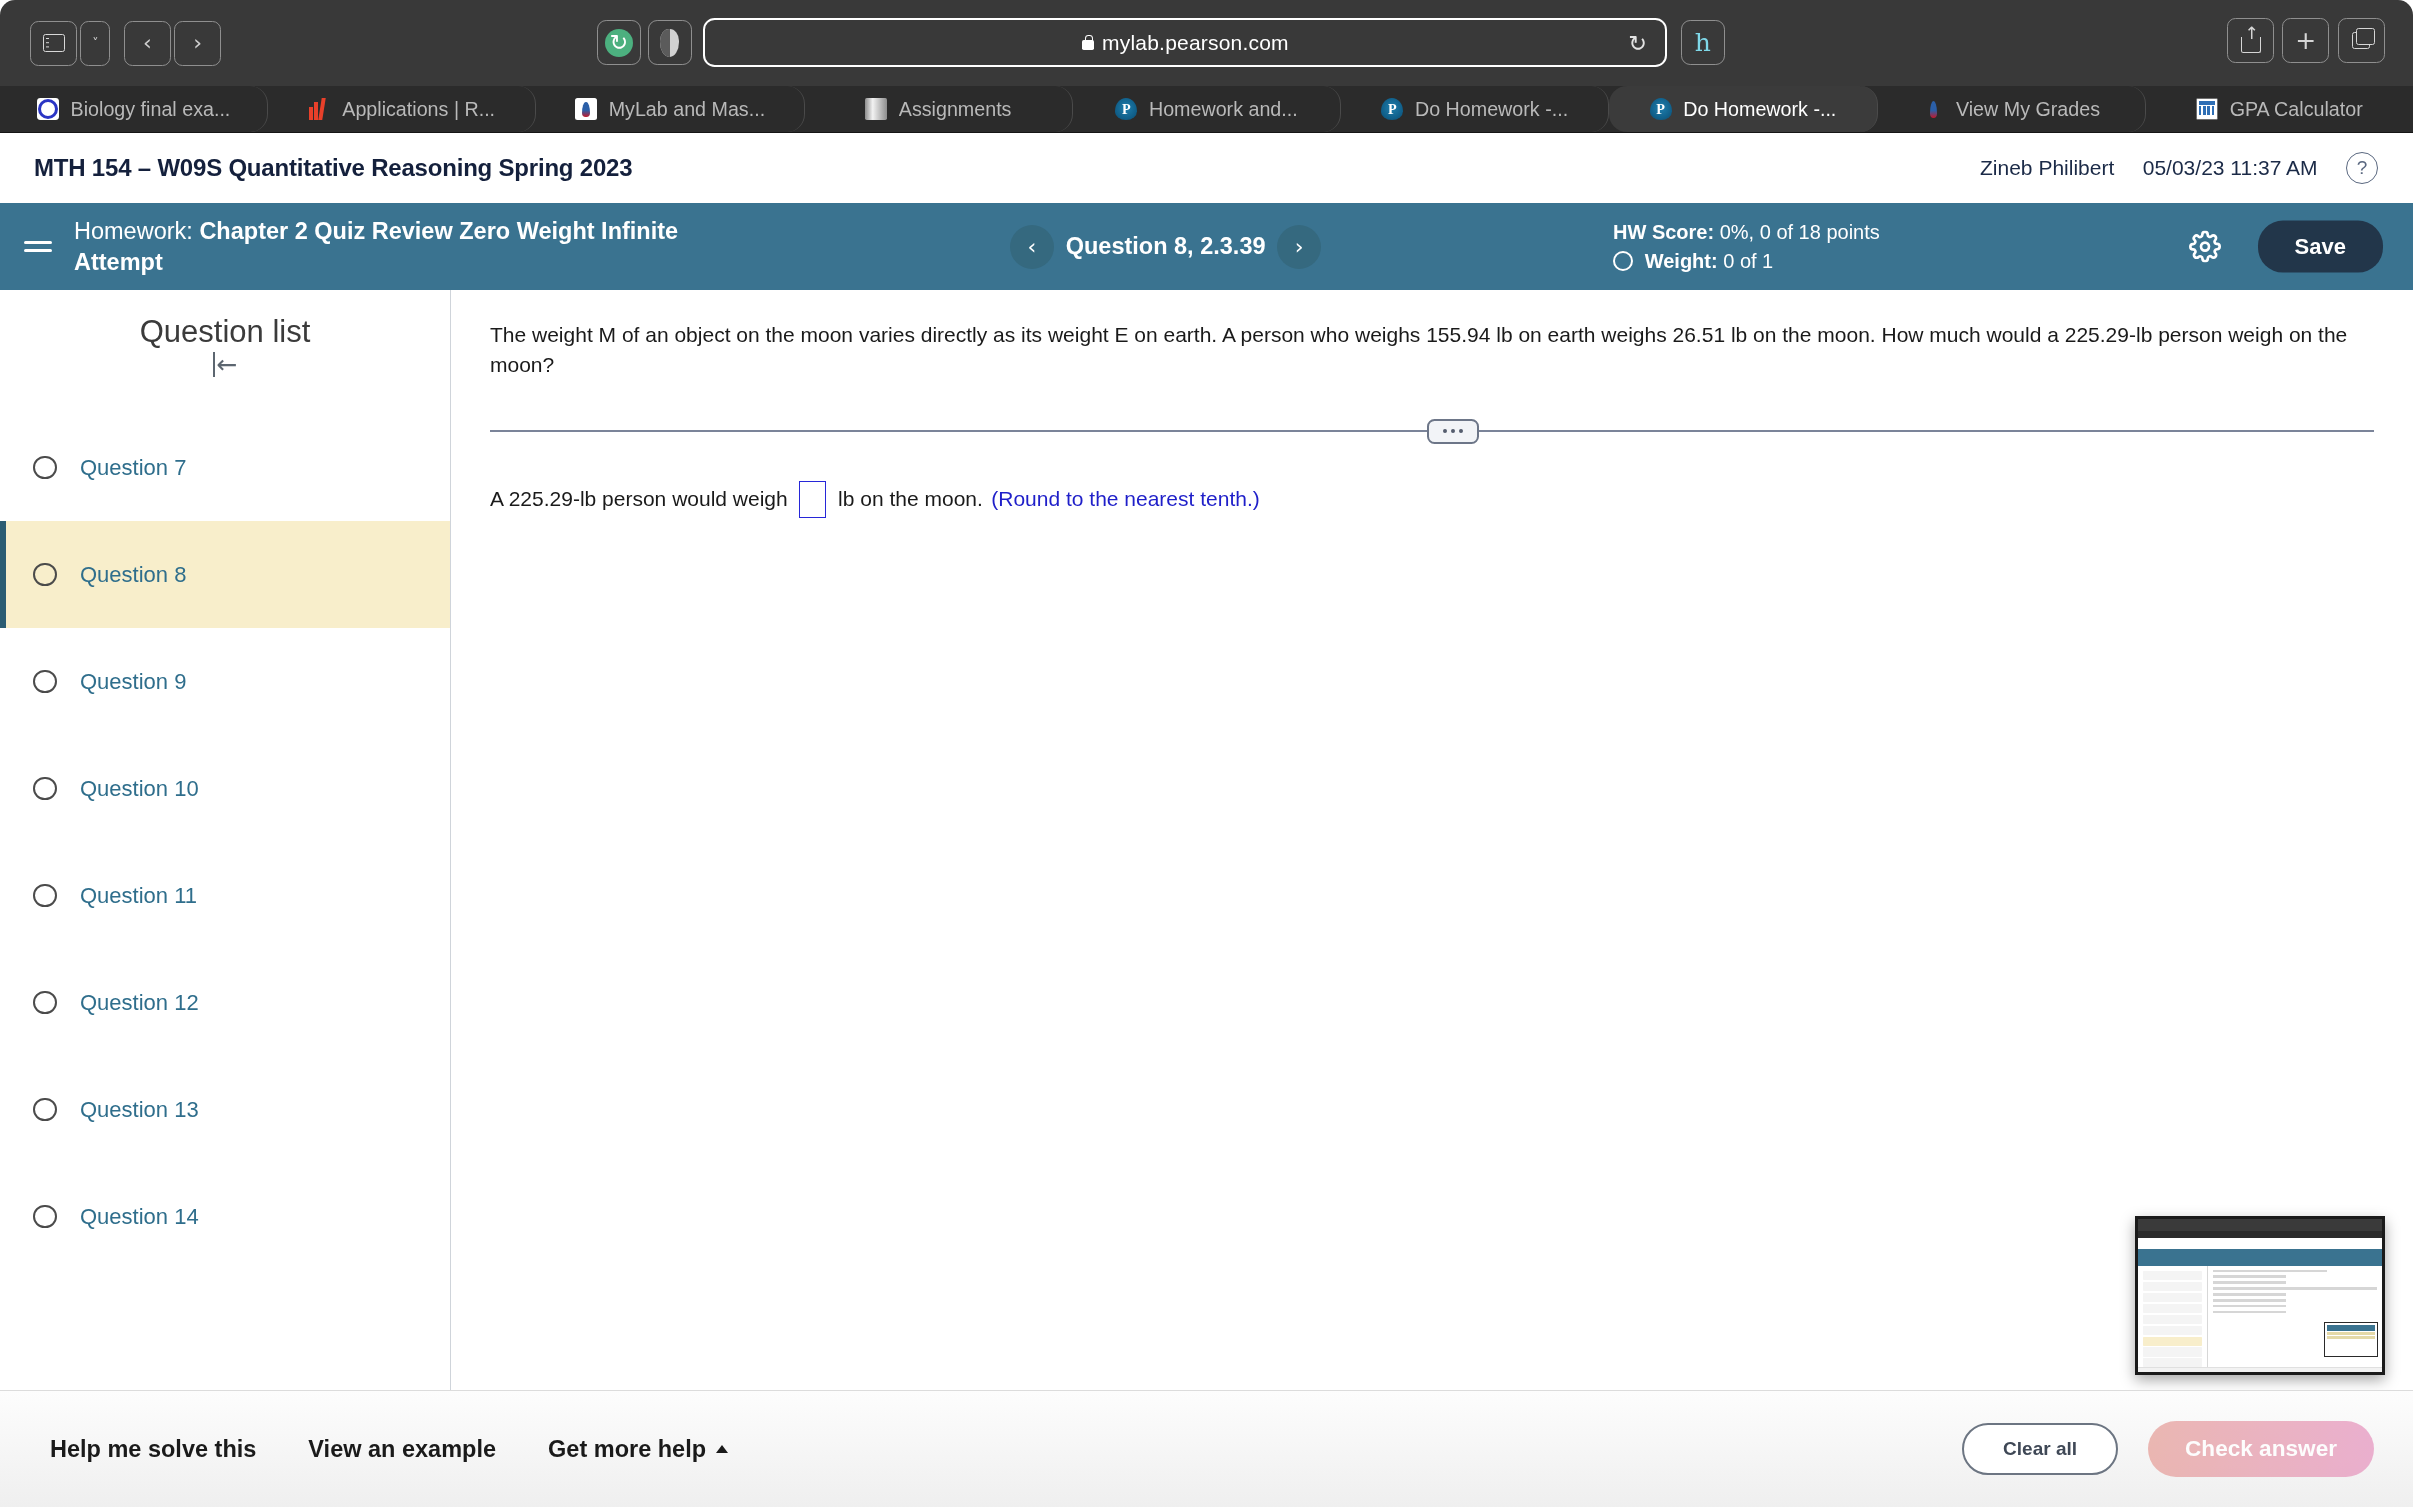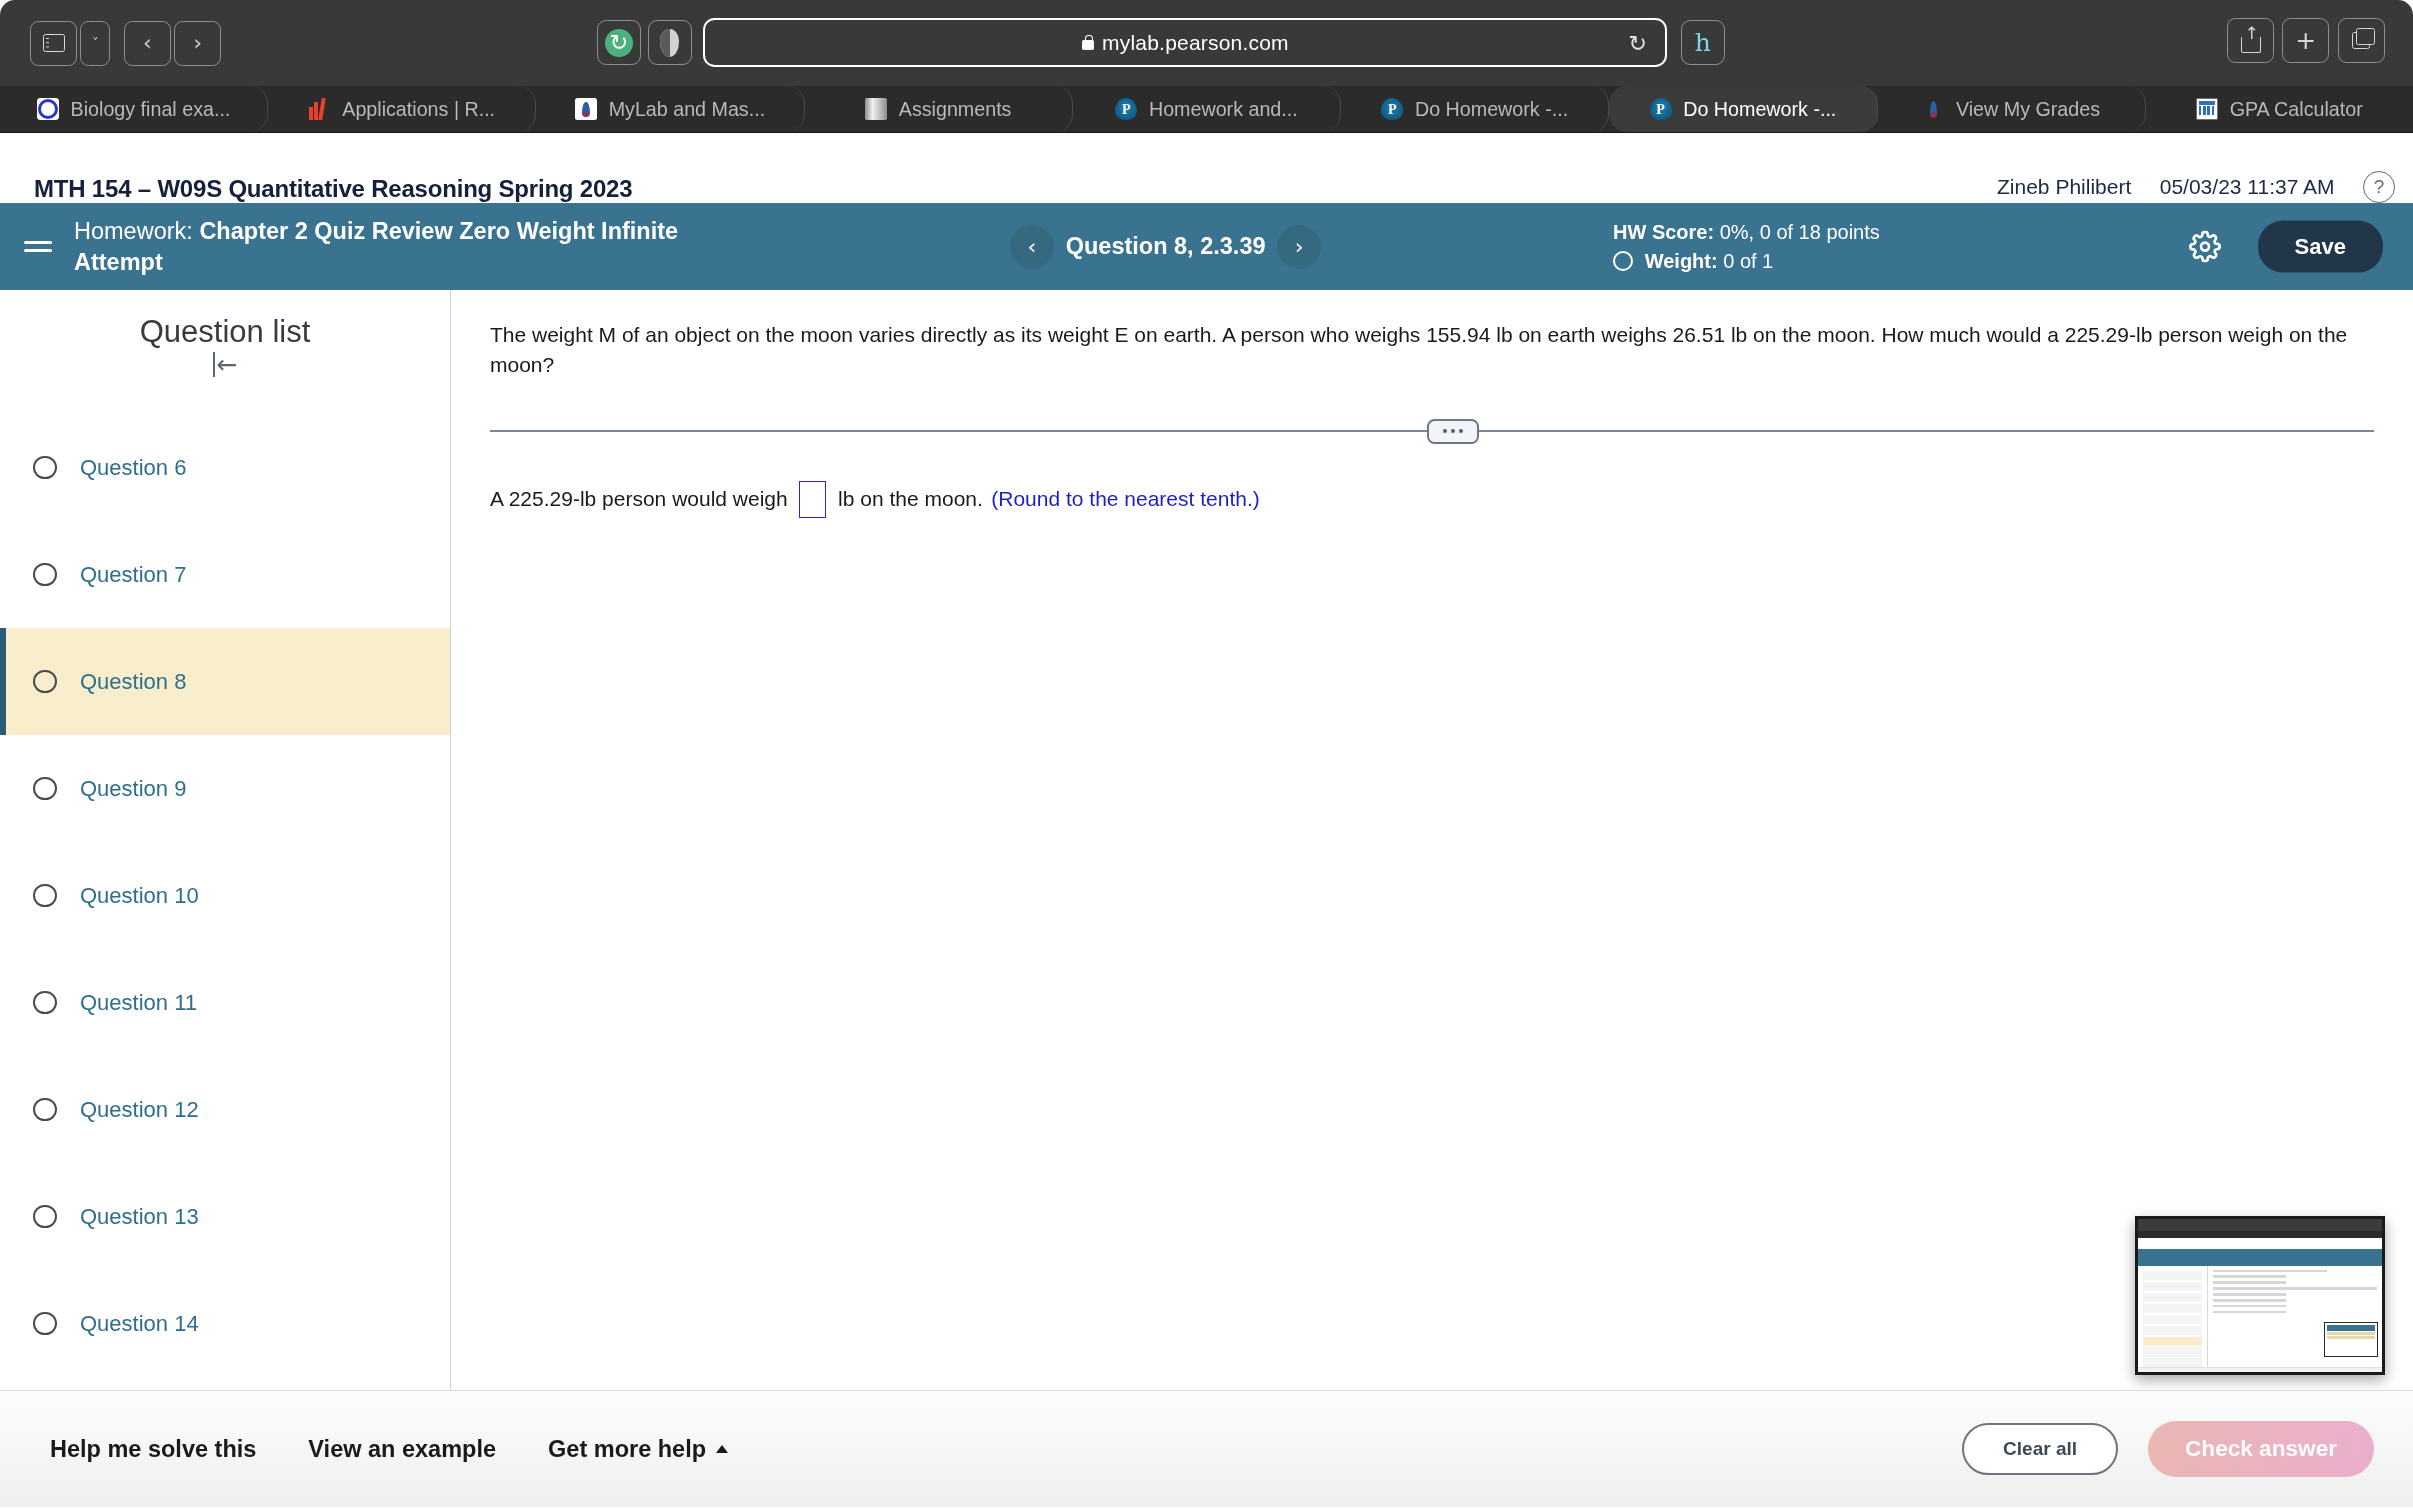--- a/index.html
+++ b/index.html
@@ -231,23 +231,23 @@
     padding:1.7px; display:flex; flex-direction:column; gap:1.3px;
   }
   .fav-calc span{ display:block; height:4.2px; background:#2f6fb5; }
   .fav-calc span.keys{ background: repeating-linear-gradient(to right,#2f6fb5 0 2.5px, #ffffff 2.5px 4.2px); height:9.2px; }
 
   
   .page-head {
     height: 70px;
     background: #ffffff;
     display: flex;
-    align-items: flex-end;
+    align-items: center;
     justify-content: space-between;
-    padding: 0 18px 0 34px;
+    padding: 0 35px 0 34px;
   }
   .course-title {
     font-size: 24px;
     color: #14203c;
     font-weight: bold;
     letter-spacing: -0.2px;
   }
   .head-right {
     display: flex; align-items: center; gap: 28.5px;
     color: #1b2a47; font-size: 21px;
@@ -613,24 +613,20 @@
   <div class="workspace">
 
     <div class="qlist">
       <div class="qlist-head">
         <span class="qlist-title">Question list</span>
         <span class="collapse-icon">
           <span class="bar"></span>←
         </span>
       </div>
       <div class="q-items">
-        <div class="q-item">
-          <span class="q-radio"></span>
-          <span>Question 6</span>
-        </div>
         <div class="q-item">
           <span class="q-radio"></span>
           <span>Question 7</span>
         </div>
         <div class="q-item current">
           <span class="q-radio"></span>
           <span>Question 8</span>
         </div>
         <div class="q-item">
           <span class="q-radio"></span>

